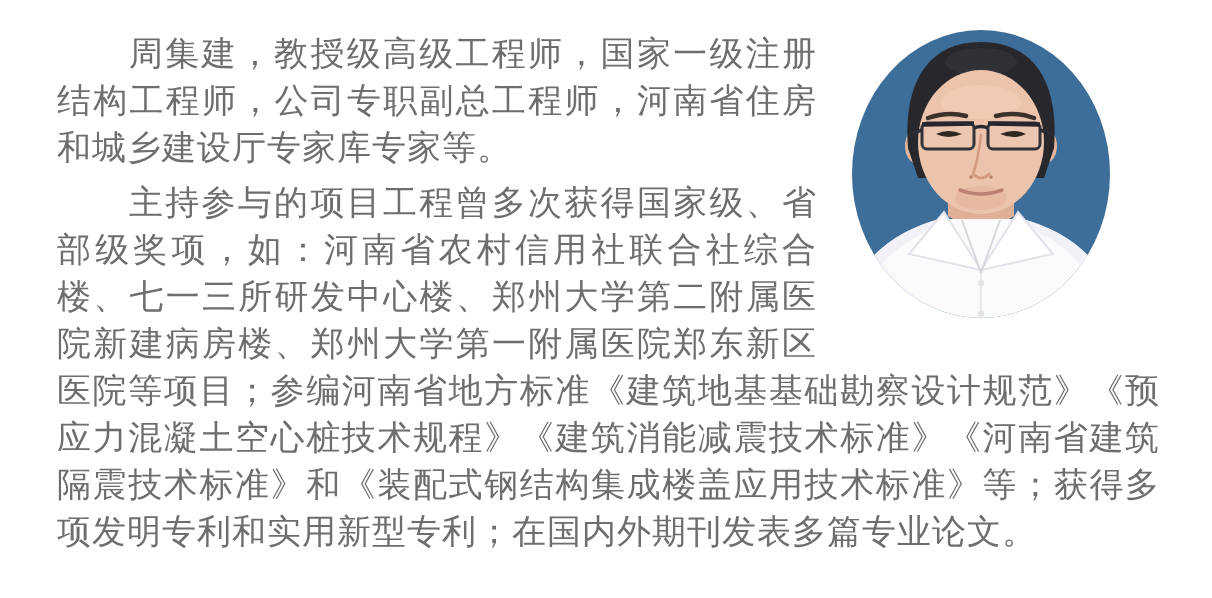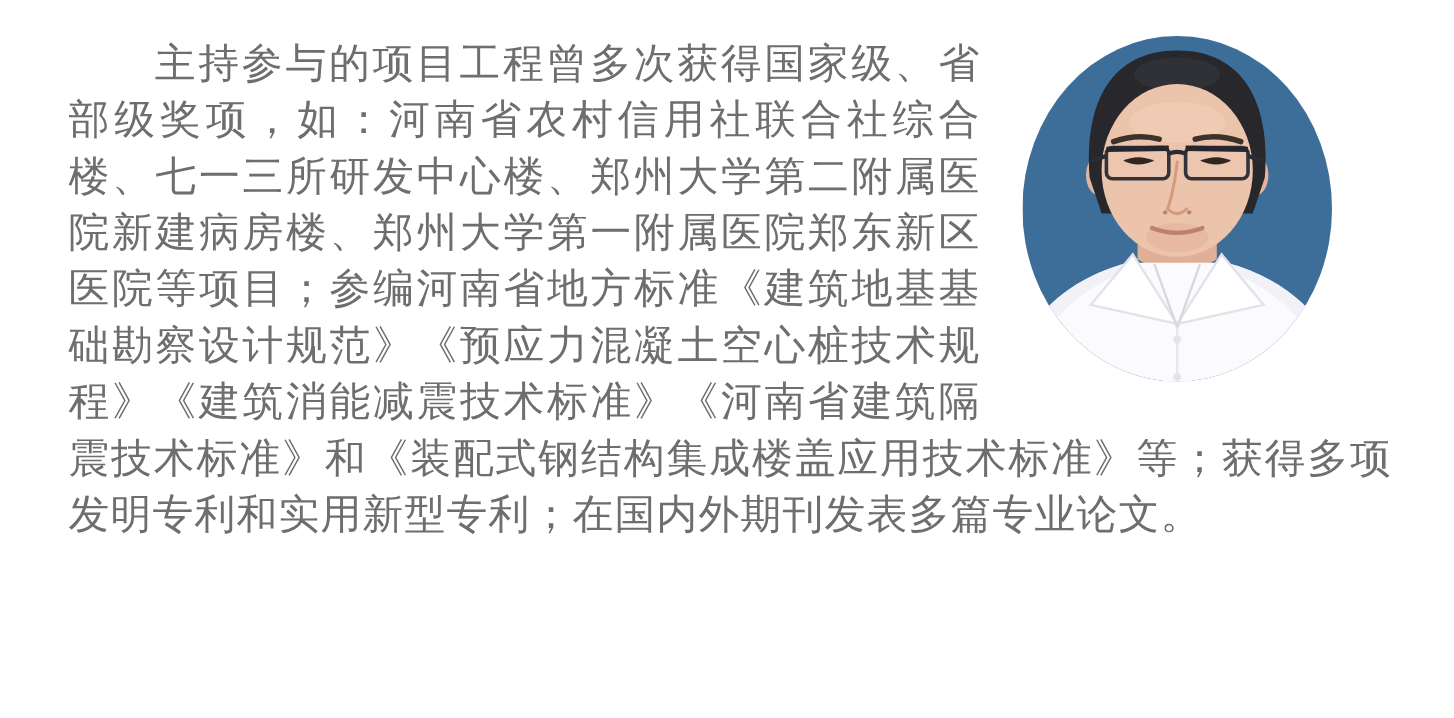--- a/index.html
+++ b/index.html
@@ -30,21 +30,21 @@
     border-radius: 50%;
     overflow: hidden;
     box-shadow: inset 0 0 0 1px rgba(120,120,130,0.12);
   }
   .portrait svg { display: block; }
   p.bio {
     margin: 0;
     text-indent: 72px;
   }
   p.bio + p.bio {
-    margin-top: 22px;
+    margin-top: 8px;
   }
 </style>
 </head>
 <body>
 
 <div class="page">
 
   <div class="portrait">
     <svg viewBox="0 0 258 288" width="258" height="288" xmlns="http://www.w3.org/2000/svg">
 
@@ -97,15 +97,16 @@
         <rect x="70" y="93" width="52" height="26" rx="5" stroke="#33333b" stroke-width="3" fill="rgba(250,250,255,0.06)"></rect>
         <rect x="136" y="93" width="52" height="26" rx="5" stroke="#33333b" stroke-width="3" fill="rgba(250,250,255,0.06)"></rect>
         <path d="M70,94.5 L122,93.5 M136,93.5 L188,94.5" stroke="#26262e" stroke-width="4.5"></path>
         <path d="M122,98 Q129,95 136,98" stroke="#2b2b33" stroke-width="3.5"></path>
         <path d="M70,100 L57,104" stroke="#2b2b33" stroke-width="3.5"></path>
         <path d="M188,100 L201,104" stroke="#2b2b33" stroke-width="3.5"></path>
       </g>
     </svg>
   </div>
 
+  <p class="bio">周集建，教授级高级工程师，国家一级注册结构工程师，公司专职副总工程师，河南省住房和城乡建设厅专家库专家等。</p>
   <p class="bio">主持参与的项目工程曾多次获得国家级、省部级奖项，如：河南省农村信用社联合社综合楼、七一三所研发中心楼、郑州大学第二附属医院新建病房楼、郑州大学第一附属医院郑东新区医院等项目；参编河南省地方标准《建筑地基基础勘察设计规范》《预应力混凝土空心桩技术规程》《建筑消能减震技术标准》《河南省建筑隔震技术标准》和《装配式钢结构集成楼盖应用技术标准》等；获得多项发明专利和实用新型专利；在国内外期刊发表多篇专业论文。</p>
 
 </div>
 
 </body></html>

